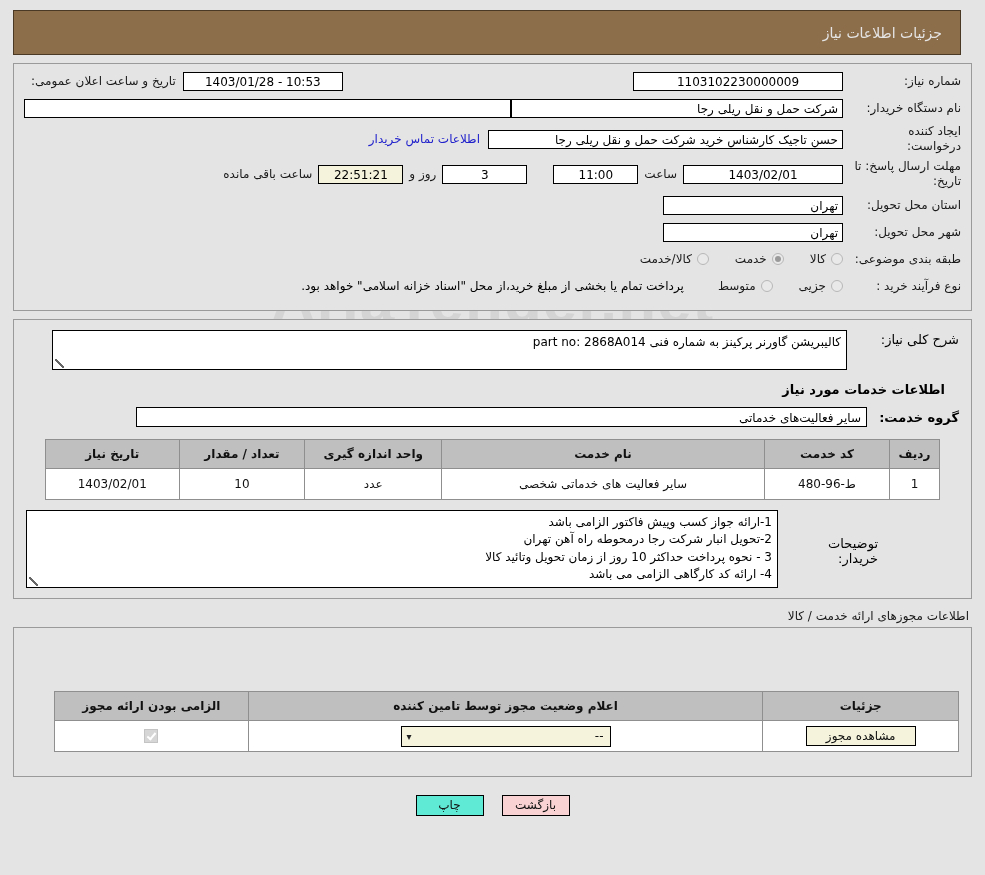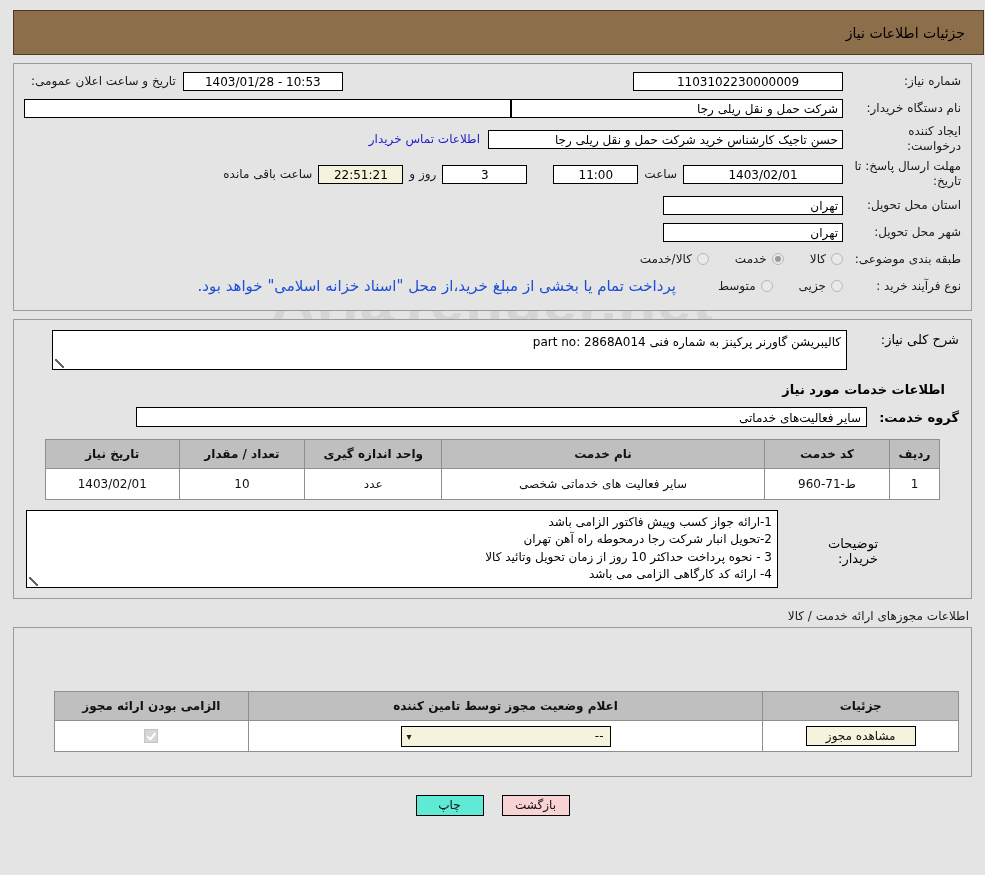--- a/index.html
+++ b/index.html
@@ -50,26 +50,26 @@
     left: 28px; top: 30px;
     width: 74px; height: 74px;
     background: #e9e9e9;
     clip-path: polygon(50% 0%, 100% 20%, 100% 60%, 50% 100%, 0% 60%, 0% 20%);
   }
 
   .layer { position: relative; z-index: 2; }
 
   
   .titlebar {
-    margin: 10px 1px 0 13px;
+    margin: 10px 24px 0 13px;
     background: #8d6e4b;
     border: 1px solid #4a3a25;
     height: 45px;
     line-height: 45px;
-    color: #000000;
+    color: #e5e5e5;
     font-size: 14px;
     padding: 0 18px;
     box-sizing: border-box;
     text-align: right;
   }
 
   
   .panel {
     margin: 8px 13px 0 13px;
     border: 1px solid #9a9a9a;
@@ -173,23 +173,23 @@
     content: "";
     position: absolute;
     left: 2px; top: 2px;
     width: 6px; height: 6px;
     border-radius: 50%;
     background: #9a9a9a;
   }
   .rdo-lbl { font-size: 12px; color: #1a1a1a; }
 
   .pay-note {
-    font-size: 15px;
-    color: #1d4ed8;
-    margin-right: 16px;
+    font-size: 12px;
+    color: #000000;
+    margin-right: 8px;
     white-space: nowrap;
   }
 
   
   .sec2 { padding: 10px 12px 10px 12px; }
   .ta-row { display: flex; align-items: flex-start; }
   .ta-lbl {
     width: 112px;
     flex: 0 0 112px;
     text-align: right;
@@ -497,21 +497,21 @@
           <th style="width:122px">کد خدمت</th>
           <th style="width:357px">نام خدمت</th>
           <th style="width:128px">واحد اندازه گیری</th>
           <th style="width:120px">تعداد / مقدار</th>
           <th style="width:130px">تاریخ نیاز</th>
         </tr>
       </thead>
       <tbody>
         <tr>
           <td>1</td>
-          <td>ط-71-960</td>
+          <td>ط-96-480</td>
           <td>سایر فعالیت های خدماتی شخصی</td>
           <td>عدد</td>
           <td>10</td>
           <td>1403/02/01</td>
         </tr>
       </tbody>
     </table>
 
     <div class="ta-row" style="margin-top:10px;justify-content:flex-end;">
       <div class="ta-lbl" style="padding-top:26px;width:100px;flex:0 0 100px;">توضیحات خریدار:</div>

